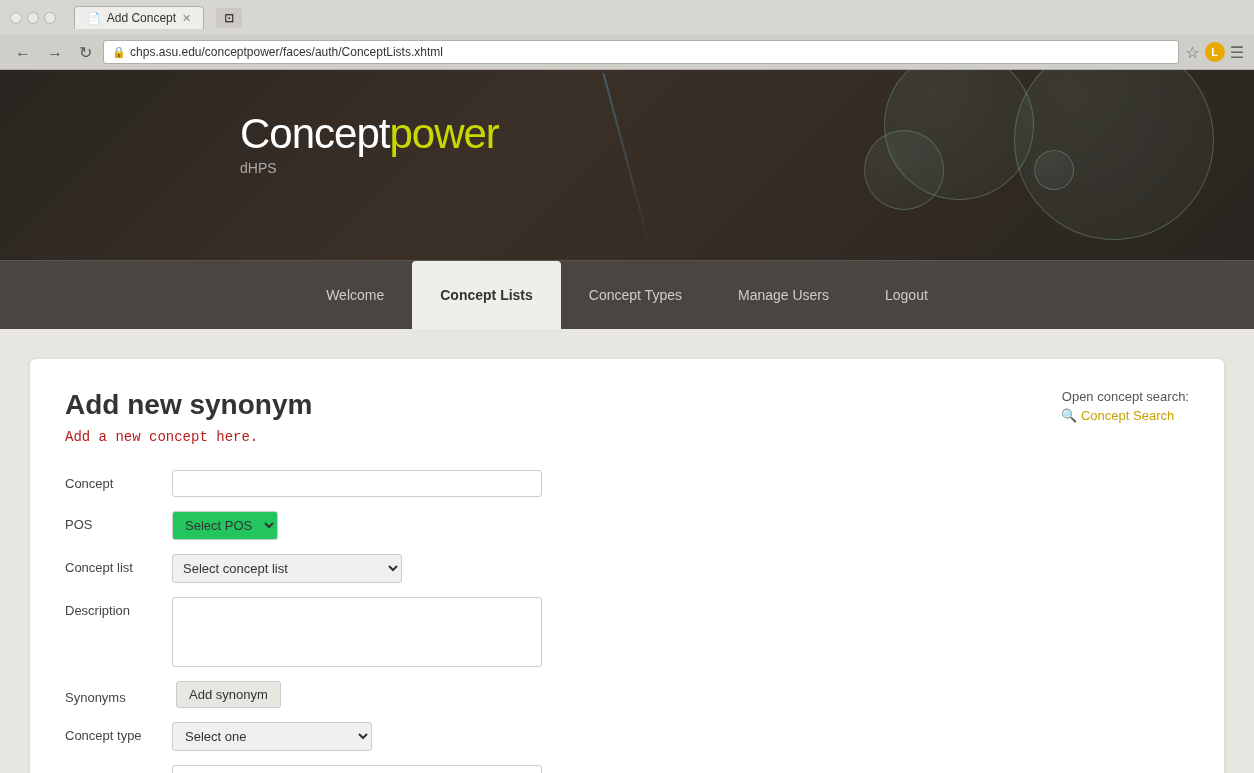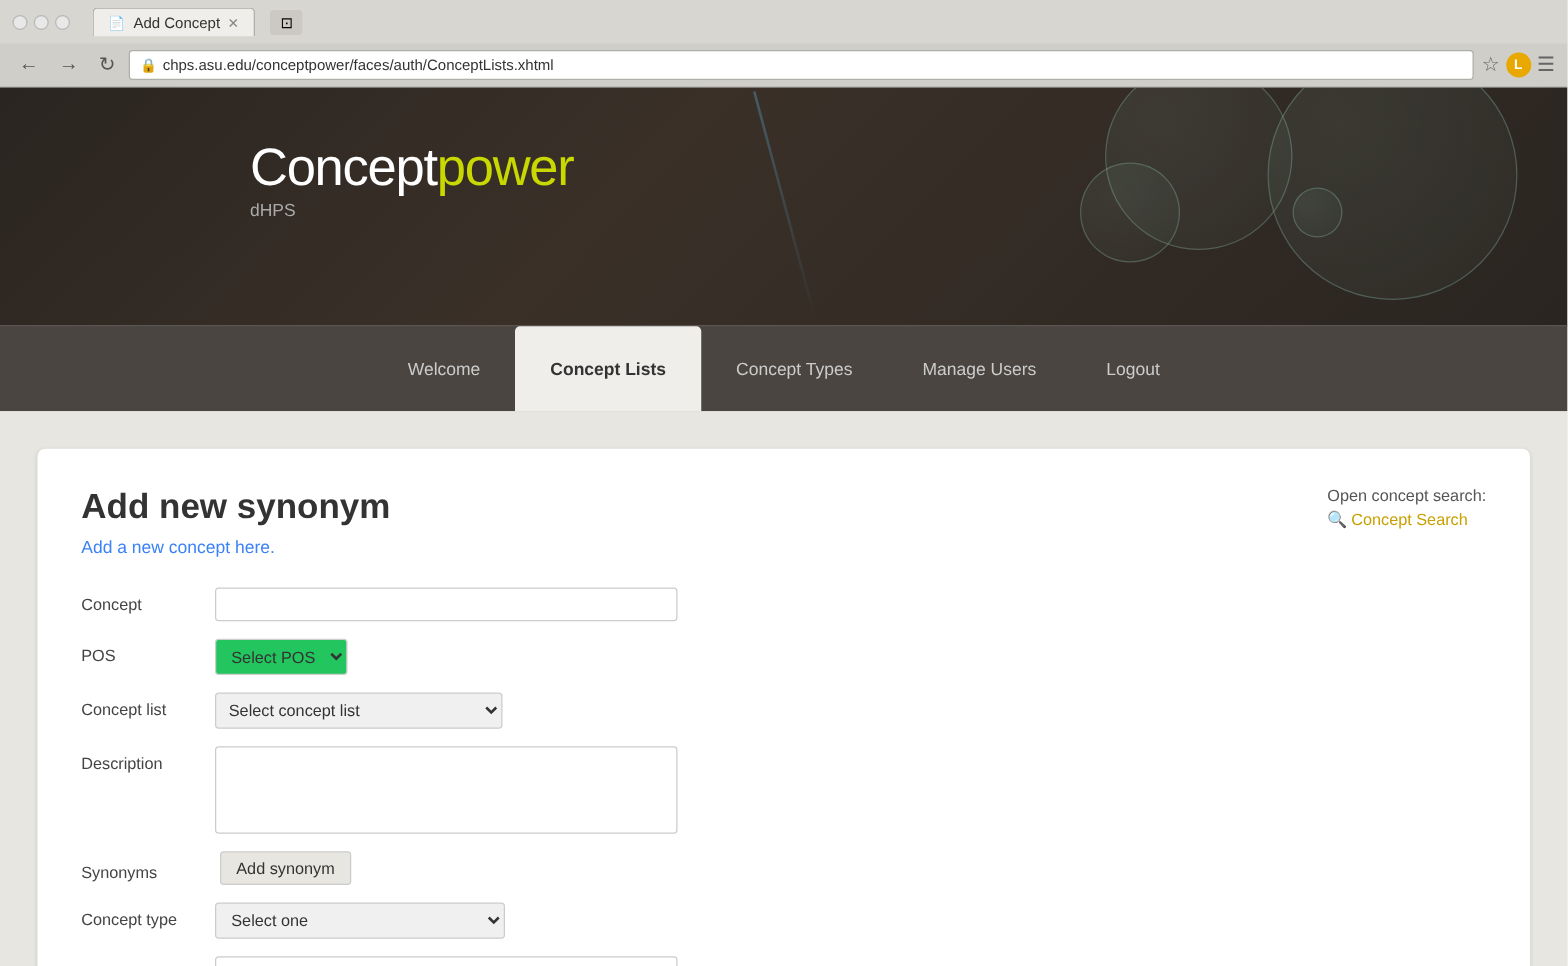--- a/index.html
+++ b/index.html
@@ -82,20 +82,21 @@
       background: #e8a800; display: flex; align-items: center; justify-content: center;
       color: white; font-size: 11px; font-weight: bold;
     }
 
     
     .site-header {
       background: linear-gradient(135deg, #2a2520 0%, #3a3028 40%, #2a2520 100%);
       position: relative;
       height: 190px;
       overflow: hidden;
+      padding-left: 40px;
     }
     .header-bubbles {
       position: absolute;
       right: 0; top: 0;
       width: 100%; height: 100%;
       pointer-events: none;
     }
     .bubble {
       position: absolute;
       border-radius: 50%;
@@ -167,22 +168,23 @@
       position: relative;
     }
     .form-title {
       font-size: 28px;
       color: #333;
       font-weight: bold;
       margin-bottom: 8px;
     }
     .form-subtitle {
       font-size: 14px;
-      color: #3b82f6;
+      color: #b91c1c;
       margin-bottom: 25px;
+      font-family: Liberation Mono, monospace;
     }
     .open-concept-search {
       position: absolute;
       top: 30px; right: 35px;
       text-align: left;
     }
     .open-concept-label {
       font-size: 13px;
       color: #555;
       margin-bottom: 4px;
@@ -236,21 +238,21 @@
       height: 70px;
       resize: none;
       border: 1px solid #ccc;
       border-radius: 3px;
       padding: 5px 8px;
       font-size: 13px;
       font-family: Arial, sans-serif;
       outline: none;
     }
     .input-concept-type {
-      width: 232px;
+      width: 200px;
       padding: 5px 8px;
       background: #f0f0f0;
     }
     .input-equals { width: 370px; }
 
     .synonyms-row {
       align-items: center;
     }
     .add-synonym-btn {
       background: #e8e6e1;

